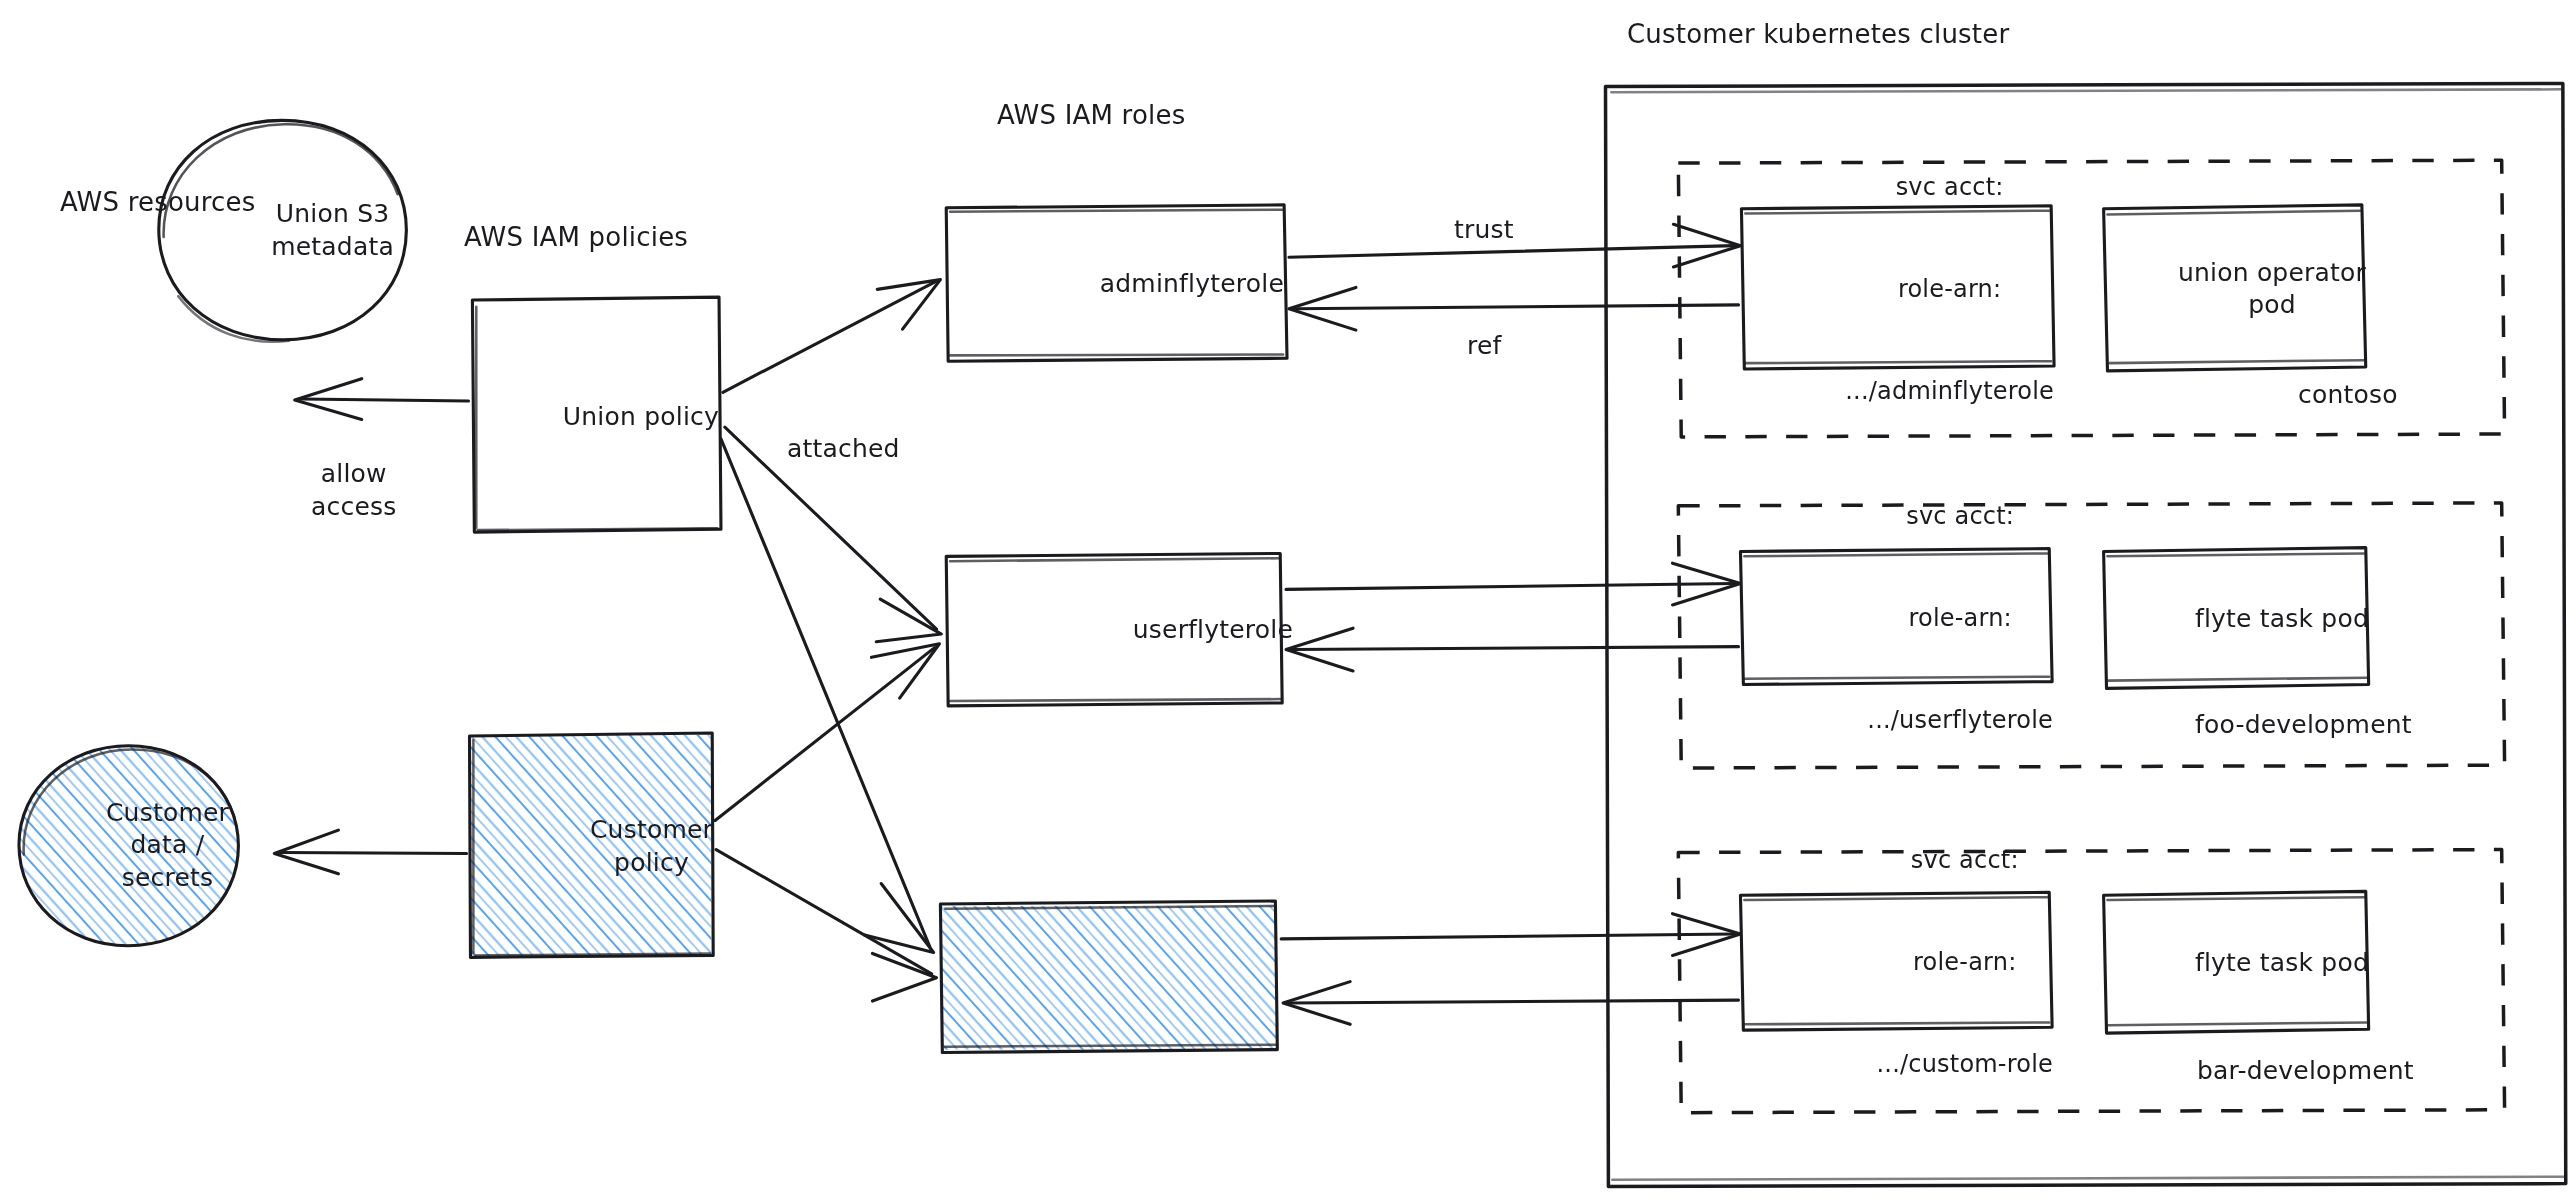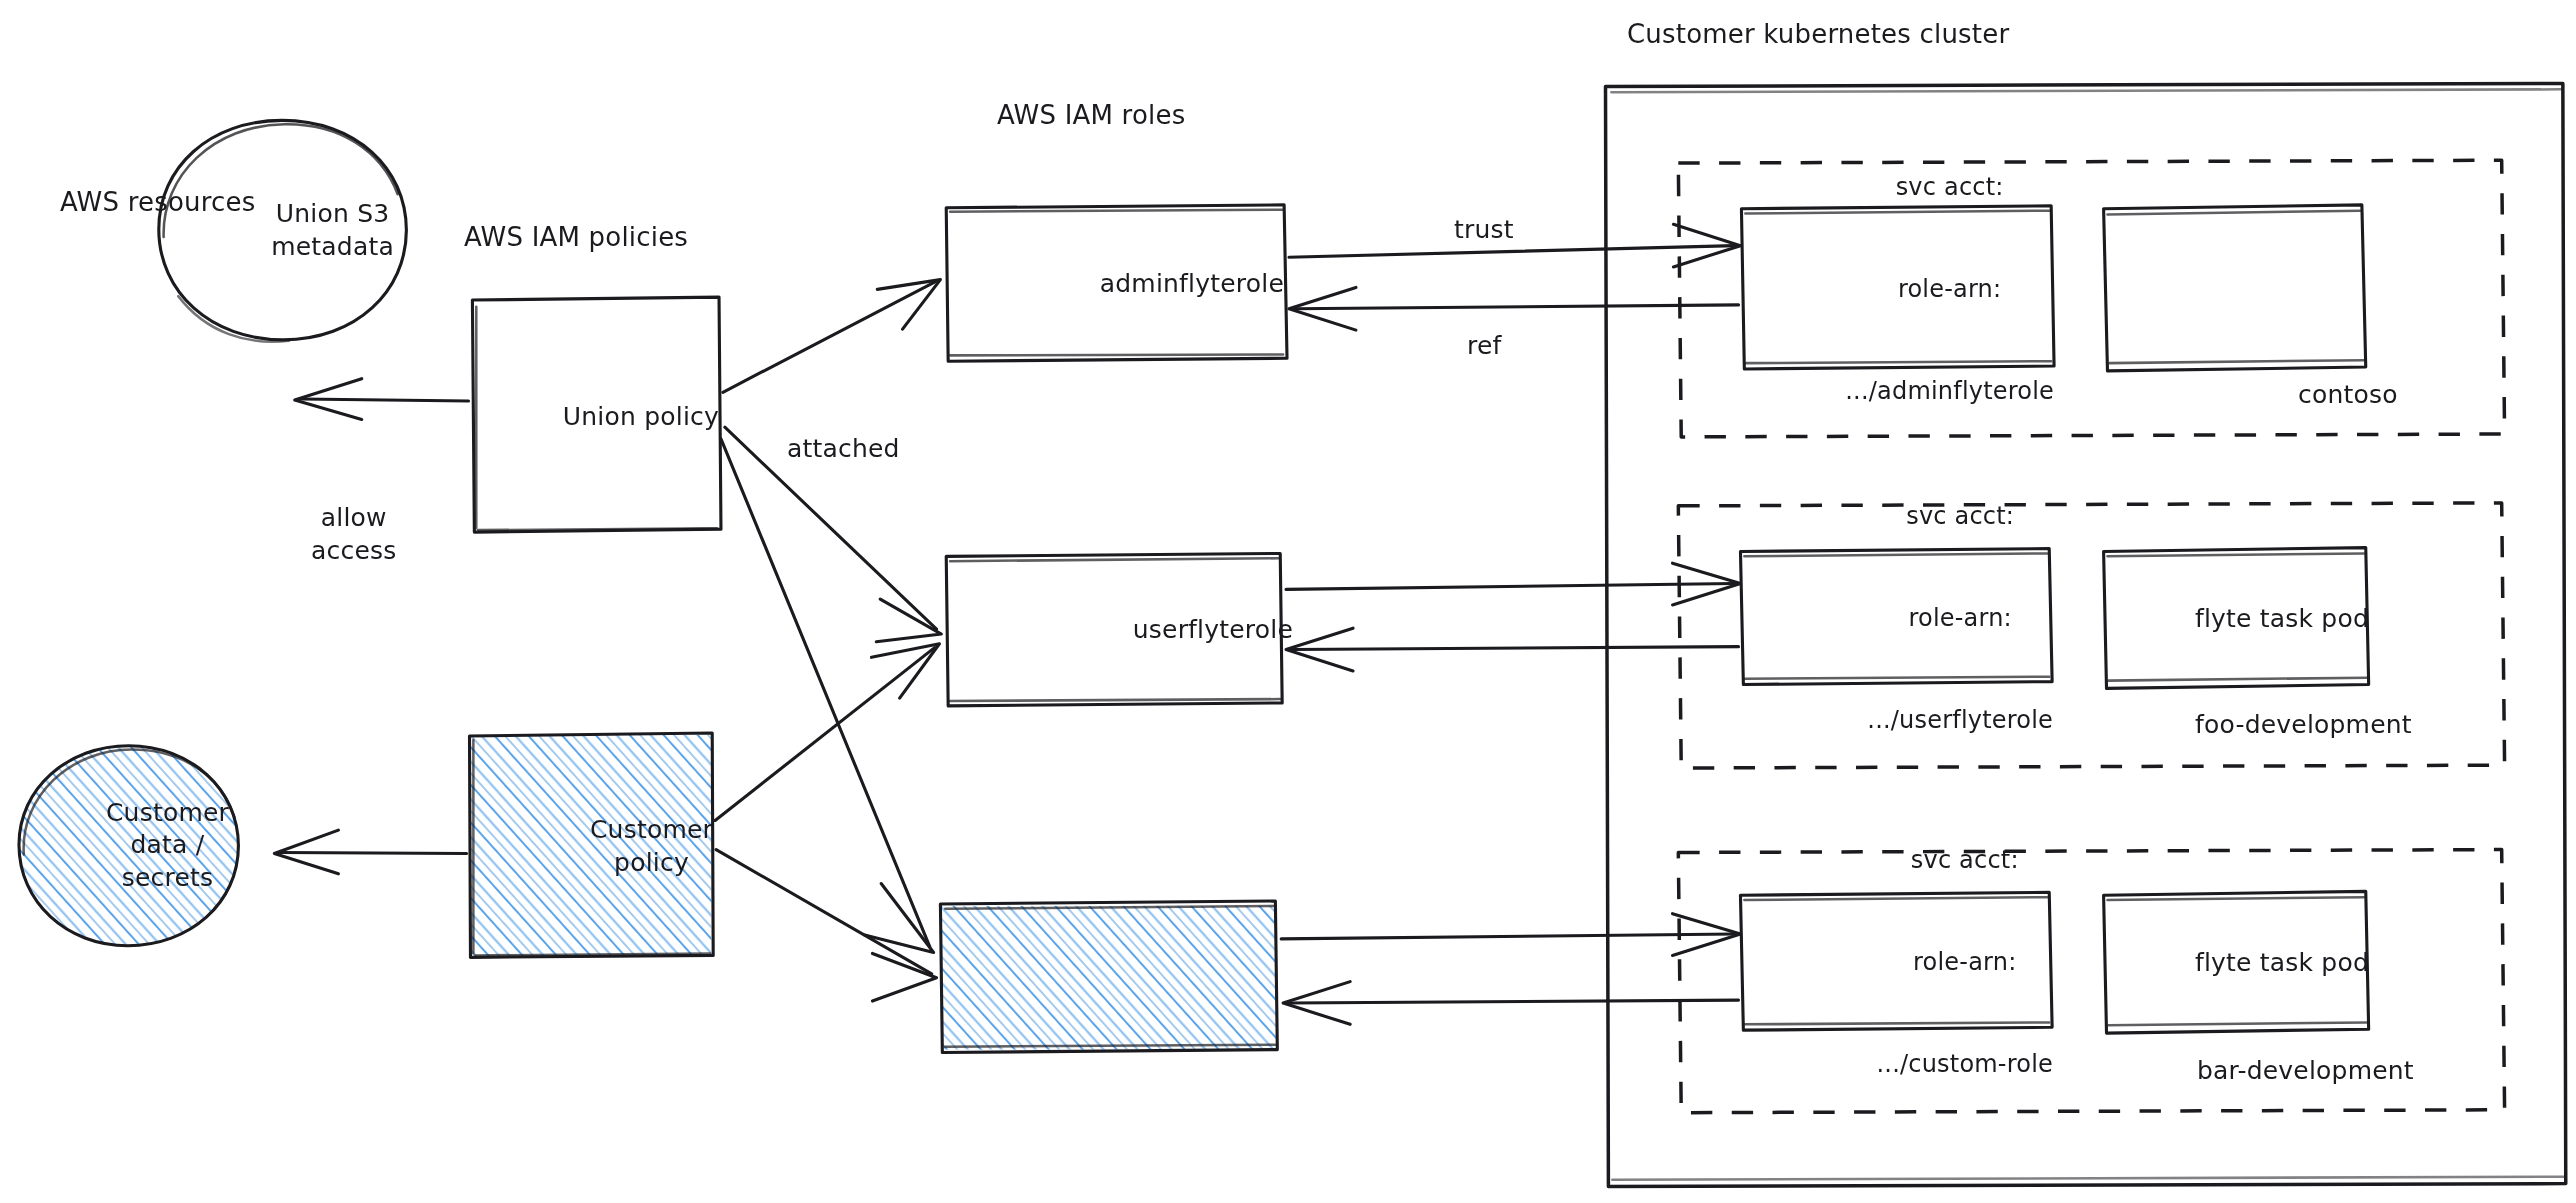--- a/index.html
+++ b/index.html
@@ -292,37 +292,41 @@
 
   <div class="center-box lbl lbl-node" style="left:948px; top:251px; width:336px; height:66px;">
     <span>adminflyterole</span>
   </div>
 
   <div class="center-box lbl lbl-node" style="left:948px; top:598px; width:332px; height:64px;padding-left:13px;">
     <span>userflyterole</span>
   </div>
 
 
-  <div class="lbl lbl-edge" style="left:311px; top:458px; text-align:center; white-space:pre-line;margin-top:44px;">allow
+  <div class="lbl lbl-edge" style="left:311px; top:458px; text-align:center; white-space:pre-line;">allow
 access</div>
 
   <div class="lbl lbl-edge" style="left:787px; top:433px;">attached</div>
 
   <div class="lbl lbl-edge" style="left:1454px; top:214px;">trust</div>
 
   <div class="lbl lbl-edge" style="left:1467px; top:330px;">ref</div>
 
   <div class="center-box lbl lbl-sa" style="left:1745px; top:221px; width:309px; height:136px;">
     <div>
       <div>svc acct:</div>
       <div>role-arn:</div>
       <div>.../adminflyterole</div>
     </div>
   </div>
 
+  <div class="center-box lbl lbl-node" style="left:2106px; top:221px; width:260px; height:136px;">
+    <span style="white-space:pre-line;">union operator
+pod</span>
+  </div>
 
   <div class="lbl lbl-ns" style="left:2298px; top:379px;">contoso</div>
 
   <div class="center-box lbl lbl-sa" style="left:1744px; top:550px; width:309px; height:136px;">
     <div>
       <div>svc acct:</div>
       <div>role-arn:</div>
       <div>.../userflyterole</div>
     </div>
   </div>

